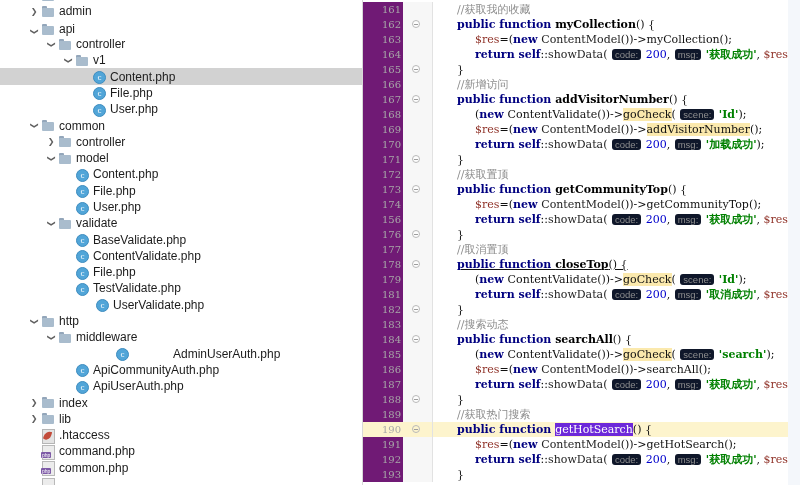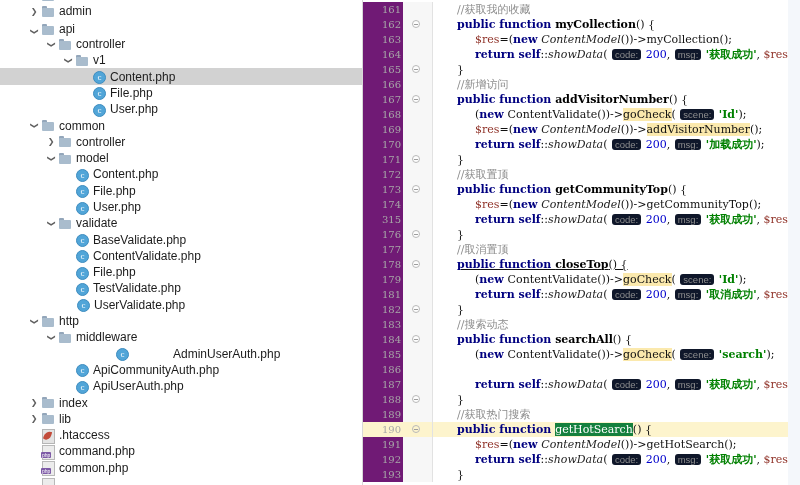--- a/index.html
+++ b/index.html
@@ -58,29 +58,29 @@
           border:1px solid #b9b9b9; border-radius:50%; background:#fdfdfd; }
   .foldicon::after { content:""; position:absolute; left:1px; top:3px;
           width:4px; height:1px; background:#9d9d9d; }
   .code { flex:1; white-space:pre; font-size:11px; color:#111; }
   .line.caret .num, .line.caret .foldcol, .line.caret .code,
   .line.caret .foldicon { background:#fdf4cd; }
   .k    { color:#000080; font-weight:bold; }
   .fn   { color:#000000; font-weight:600; }
   .pl   { color:#111111; }
   .v    { color:#8f3127; }
-  .it   { font-style:italic; color:#222222; }
+  .it   { color:#222222; }
   .s    { color:#008000; font-weight:bold; }
   .n    { color:#0000cc; }
   .cm   { color:#8c8c8c; }
   .hint { background:#0f172a; color:#8f8f8f; border-radius:3px; padding:0 3px;
           margin:0 1px; font-family:"Liberation Sans", sans-serif;
           font-size:9.5px; }
   .hl   { background:#fbe9ad; }
-  .selw { background:#15803d; color:#ffffff; }
+  .selw { background:#6d28d9; color:#ffffff; }
 </style>
 </head>
 <body>
 
 <div class="ide">
   <aside class="tree">
       <div class="trow clip" style="padding-left: 27px;">
         <span class="chev"></span>
         <span class="ticon folder"></span>
         <span class="tlabel"></span>
@@ -168,21 +168,21 @@
       <div class="trow" style="padding-left: 61px;">
         <span class="chev"></span>
         <span class="ticon pclass"></span>
         <span class="tlabel">File.php</span>
       </div>
       <div class="trow" style="padding-left: 61px;">
         <span class="chev"></span>
         <span class="ticon pclass"></span>
         <span class="tlabel">TestValidate.php</span>
       </div>
-      <div class="trow" style="padding-left: 62px;">
+      <div class="trow" style="padding-left: 81px;">
         <span class="chev"></span>
         <span class="ticon pclass"></span>
         <span class="tlabel">UserValidate.php</span>
       </div>
       <div class="trow" style="padding-left: 27px;">
         <span class="chev exp">❯</span>
         <span class="ticon folder"></span>
         <span class="tlabel">http</span>
       </div>
       <div class="trow" style="padding-left: 44px;">
@@ -311,21 +311,21 @@
           <span class="foldicon"></span>
         </span>
         <span class="code" style="padding-left: 24px;"><span class="k">public function </span><span class="fn">getCommunityTop</span><span class="pl">() {</span></span>
       </div>
       <div class="line">
         <span class="num">174</span>
         <span class="foldcol"></span>
         <span class="code" style="padding-left: 42px;"><span class="v">$res</span><span class="pl">=(</span><span class="k">new </span><span class="it">ContentModel</span><span class="pl">())-&gt;getCommunityTop();</span></span>
       </div>
       <div class="line">
-        <span class="num">315</span>
+        <span class="num">156</span>
         <span class="foldcol"></span>
         <span class="code" style="padding-left: 42px;"><span class="k">return </span><span class="k">self</span><span class="pl">::</span><span class="it">showData</span><span class="pl">( </span><span class="hint">code:</span><span class="pl"> </span><span class="n">200</span><span class="pl">, </span><span class="hint">msg:</span><span class="pl"> </span><span class="s">'获取成功'</span><span class="pl">, </span><span class="v">$res</span><span class="pl">);</span></span>
       </div>
       <div class="line">
         <span class="num">176</span>
         <span class="foldcol">
           <span class="foldicon"></span>
         </span>
         <span class="code" style="padding-left: 24px;"><span class="pl">}</span></span>
       </div>
@@ -371,20 +371,21 @@
         <span class="code" style="padding-left: 24px;"><span class="k">public function </span><span class="fn">searchAll</span><span class="pl">() {</span></span>
       </div>
       <div class="line">
         <span class="num">185</span>
         <span class="foldcol"></span>
         <span class="code" style="padding-left: 42px;"><span class="pl">(</span><span class="k">new </span><span class="pl">ContentValidate</span><span class="pl">())-&gt;</span><span class="hl">goCheck</span><span class="pl">( </span><span class="hint">scene:</span><span class="pl"> </span><span class="s">'search'</span><span class="pl">);</span></span>
       </div>
       <div class="line">
         <span class="num">186</span>
         <span class="foldcol"></span>
+        <span class="code" style="padding-left: 42px;"><span class="v">$res</span><span class="pl">=(</span><span class="k">new </span><span class="it">ContentModel</span><span class="pl">())-&gt;searchAll();</span></span>
       </div>
       <div class="line">
         <span class="num">187</span>
         <span class="foldcol"></span>
         <span class="code" style="padding-left: 42px;"><span class="k">return </span><span class="k">self</span><span class="pl">::</span><span class="it">showData</span><span class="pl">( </span><span class="hint">code:</span><span class="pl"> </span><span class="n">200</span><span class="pl">, </span><span class="hint">msg:</span><span class="pl"> </span><span class="s">'获取成功'</span><span class="pl">, </span><span class="v">$res</span><span class="pl">);</span></span>
       </div>
       <div class="line">
         <span class="num">188</span>
         <span class="foldcol">
           <span class="foldicon"></span>

